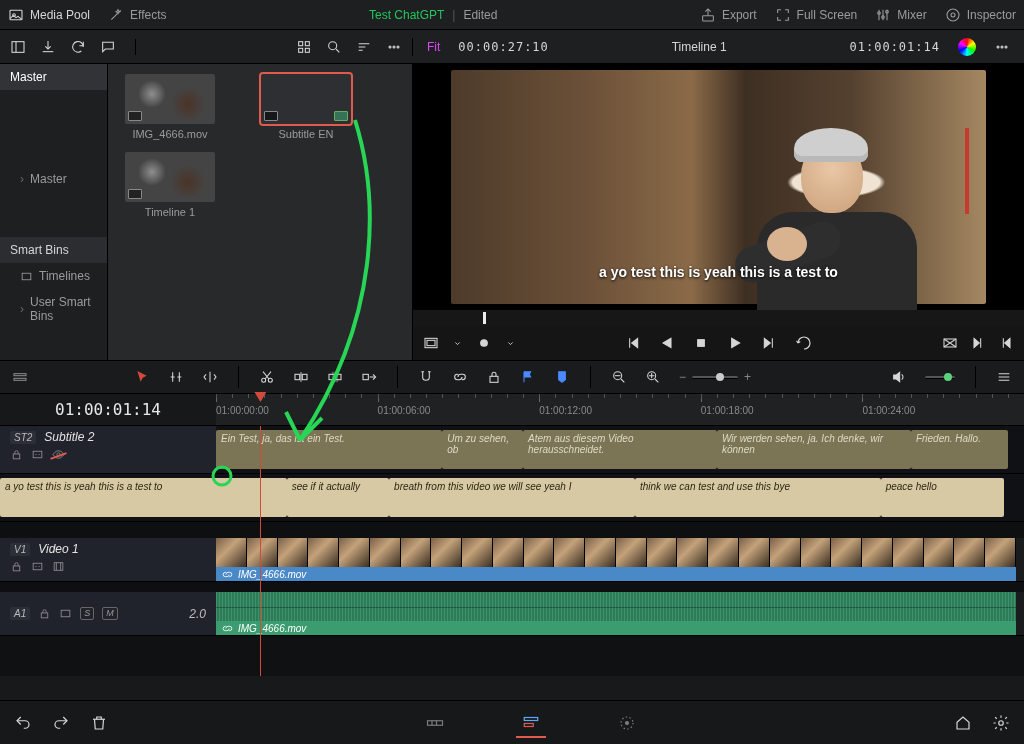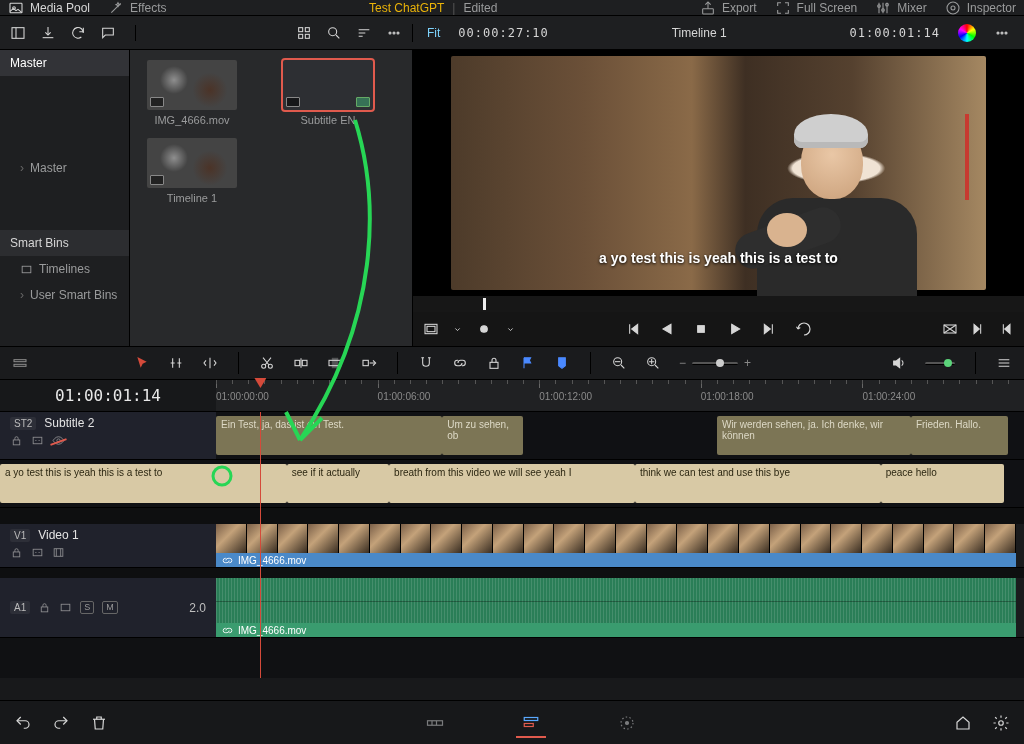--- a/index.html
+++ b/index.html
@@ -14,38 +14,38 @@
     --blue:#4a89c8;
     --green:#3a9c6f;
     --tan:#d8c9a5;
     --olive:#7c7555;
     --highlight:#e5e5e5;
     --red:#d44a3a;
   }
   *{box-sizing:border-box;font-family:"Helvetica Neue",Arial,sans-serif;}
   body{margin:0;background:var(--bg);color:var(--text);width:1024px;height:744px;overflow:hidden;font-size:12px;}
   svg{display:block;}
-  .topbar{display:flex;align-items:center;height:16px;background:var(--panel);border-bottom:1px solid #000;padding:0 8px;gap:18px;}
+  .topbar{display:flex;align-items:center;height:30px;background:var(--panel);border-bottom:1px solid #000;padding:0 8px;gap:18px;}
   .topbar .tab{display:flex;align-items:center;gap:6px;color:var(--text);}
   .topbar .tab.dim{color:var(--text-dim);}
   .topbar .center{flex:1;display:flex;justify-content:center;align-items:center;gap:8px;}
-  .topbar .proj{color:#eab308;font-weight:500;}
+  .topbar .proj{color:#22c55e;font-weight:500;}
   .topbar .proj-status{color:var(--text-dim);}
   .topbar .right{display:flex;align-items:center;gap:18px;}
 
   .subbar{display:flex;align-items:center;height:34px;background:var(--panel);border-bottom:1px solid #000;}
   .pool-tools{display:flex;align-items:center;gap:14px;padding:0 10px;width:135px;}
   .pool-tools2{flex:1;display:flex;align-items:center;gap:14px;padding:0 10px;border-left:1px solid #000;}
   .viewer-sub{display:flex;align-items:center;gap:18px;padding:0 14px;width:612px;border-left:1px solid #000;}
   .subbar .tc{font-family:ui-monospace,Menlo,monospace;letter-spacing:1px;}
   .grow{flex:1;}
   .colorwheel{width:18px;height:18px;border-radius:50%;background:conic-gradient(red,yellow,lime,cyan,blue,magenta,red);}
 
   .main{display:flex;height:296px;}
-  .sidebar{width:130px;background:var(--panel);border-right:1px solid #000;display:flex;flex-direction:column;}
+  .sidebar{width:108px;background:var(--panel);border-right:1px solid #000;display:flex;flex-direction:column;}
   .sidebar .sec-head{background:#2c2d30;padding:6px 10px;color:var(--text);font-size:12px;}
   .sidebar .bin{padding:6px 10px 6px 20px;color:var(--text-dim);display:flex;align-items:center;gap:6px;}
   .pool{flex:1;background:#28292b;padding:10px 12px;display:flex;gap:36px;}
   .pool-col{display:flex;flex-direction:column;gap:12px;}
   .clip{width:100px;display:flex;flex-direction:column;align-items:center;gap:4px;}
   .clip .thumb{width:90px;height:50px;border-radius:2px;background:#444;position:relative;overflow:hidden;}
   .clip .thumb.sel{outline:2px solid var(--accent);}
   .clip .label{color:var(--text-dim);font-size:11px;}
   .thumb .badge{position:absolute;bottom:3px;width:14px;height:10px;background:rgba(0,0,0,.5);border:1px solid #888;border-radius:1px;}
   .thumb .badge.l{left:3px;}
@@ -91,21 +91,21 @@
   .ruler-row{height:32px;display:flex;background:#17181a;border-bottom:1px solid #000;}
   .ruler-left{width:216px;display:flex;align-items:center;justify-content:center;font-family:ui-monospace,Menlo,monospace;font-size:16px;color:#e8e8e8;}
   .ruler{flex:1;position:relative;background:#202123;}
   .ruler .tick{position:absolute;top:0;bottom:0;display:flex;flex-direction:column;align-items:flex-start;}
   .ruler .tick .ln{width:1px;height:8px;background:#666;}
   .ruler .tick .lbl{font-size:10px;color:#8a8a8a;margin-top:3px;}
   .ruler .st{position:absolute;top:0;width:1px;height:4px;background:#555;}
   .playhead-cap{position:absolute;top:-2px;width:12px;height:10px;background:var(--red);clip-path:polygon(0 0,100% 0,50% 100%);transform:translateX(-6px);}
 
   
-  .tracks{display:flex;flex-direction:column;}
+  .tracks{display:flex;flex-direction:column;font-style:italic;}
   .track{display:flex;border-bottom:1px solid #000;}
   .track .head{width:216px;background:#20222c;padding:4px 10px;display:flex;flex-direction:column;gap:4px;}
   .track .head .row1{display:flex;align-items:center;gap:8px;}
   .track .tag{font-size:10px;color:#bbb;background:#2d2f38;border-radius:2px;padding:1px 4px;}
   .track .tag.active{outline:1px solid var(--accent);}
   .track .name{font-size:12px;color:#e4e4e4;font-weight:500;}
   .track .icons{display:flex;gap:8px;color:#8e8f91;}
   .track .icons .off{position:relative;}
   .track .icons .off::after{content:"";position:absolute;left:-2px;right:-2px;top:50%;height:2px;background:var(--accent);transform:rotate(-20deg);}
   .track .gain{margin-left:auto;color:#bfbfbf;font-size:12px;}
@@ -113,21 +113,21 @@
   .lane{flex:1;position:relative;background:#1a1b1d;min-height:40px;}
   .lane.sub{background:#101114;}
   .clipblock{position:absolute;top:4px;bottom:4px;border-radius:2px;font-size:10px;padding:3px 5px;color:#2c2712;overflow:hidden;line-height:11px;}
   .clipblock.de{background:var(--olive);color:#ddd9c6;}
   .clipblock.en{background:var(--tan);}
   .vlane{height:44px;}
   .videoclip{position:absolute;left:0;right:8px;top:0;bottom:0;display:flex;flex-direction:column;}
   .thumbs-row{flex:1;display:flex;}
   .thumbs-row .t{flex:1;background:linear-gradient(135deg,#7a5f48,#c4a27a 40%,#3a2e22);border-right:1px solid #000;}
   .cliplabel{height:14px;background:var(--blue);display:flex;align-items:center;gap:4px;padding:0 5px;color:#fff;font-size:10px;}
-  .alane{height:60px;}
+  .alane{height:44px;}
   .audioclip{position:absolute;left:0;right:8px;top:0;bottom:0;display:flex;flex-direction:column;}
   .wave{flex:1;background:#2a7e57;position:relative;overflow:hidden;}
   .wave::before{content:"";position:absolute;inset:0;background:
     repeating-linear-gradient(90deg,rgba(255,255,255,.25) 0 1px,transparent 1px 3px);
     mask:linear-gradient(#000,#000);opacity:.5;}
   .wave .mid{position:absolute;left:0;right:0;top:50%;height:1px;background:rgba(0,0,0,.3);}
   .audiolabel{height:14px;background:var(--green);display:flex;align-items:center;gap:4px;padding:0 5px;color:#fff;font-size:10px;}
 
   .playhead-line{position:absolute;top:0;bottom:0;width:1px;background:var(--red);pointer-events:none;z-index:40;}
 
@@ -241,21 +241,21 @@
     <svg class="ico" viewBox="0 0 24 24">
         <path d="M4 7h16M4 12h10M4 17h6"></path>
       </svg>
     <svg class="ico" viewBox="0 0 24 24">
         <circle cx="6" cy="12" r="1.5"></circle>
         <circle cx="12" cy="12" r="1.5"></circle>
         <circle cx="18" cy="12" r="1.5"></circle>
       </svg>
   </div>
   <div class="viewer-sub">
-    <span style="color:#7dd3fc;">Fit</span>
+    <span style="color:#d946ef;">Fit</span>
     <span class="tc">00:00:27:10</span>
     <span class="grow" style="text-align:center;">Timeline 1</span>
     <span class="tc">01:00:01:14</span>
     <div class="colorwheel"></div>
     <svg class="ico" viewBox="0 0 24 24">
         <circle cx="6" cy="12" r="1.5"></circle>
         <circle cx="12" cy="12" r="1.5"></circle>
         <circle cx="18" cy="12" r="1.5"></circle>
       </svg>
   </div>
@@ -570,20 +570,21 @@
               <svg class="ico sm" viewBox="0 0 24 24">
                 <path d="M2 12s4-7 10-7 10 7 10 7-4 7-10 7S2 12 2 12z"></path>
                 <circle cx="12" cy="12" r="3"></circle>
               </svg>
             </span>
         </div>
       </div>
       <div class="lane sub" id="lane-st2">
           <div class="clipblock de" style="left: 0%; width: 28%;">Ein Test, ja, das ist ein Test.</div>
           <div class="clipblock de" style="left: 28%; width: 10%;">Um zu sehen, ob</div>
+          <div class="clipblock de" style="left: 38%; width: 24%;">Atem aus diesem Video herausschneidet.</div>
           <div class="clipblock de" style="left: 62%; width: 24%;">Wir werden sehen, ja. Ich denke, wir können</div>
           <div class="clipblock de" style="left: 86%; width: 12%;">Frieden. Hallo.</div>
         </div>
     </div>
 
     <div class="track" style="height:48px;">
       <div class="lane sub" id="lane-st1">
           <div class="clipblock en" style="left: 0%; width: 28%;">a yo test this is yeah this is a test to</div>
           <div class="clipblock en" style="left: 38%; width: 24%;">breath from this video we will see yeah I</div>
           <div class="clipblock en" style="left: 28%; width: 10%;">see if it actually</div>

